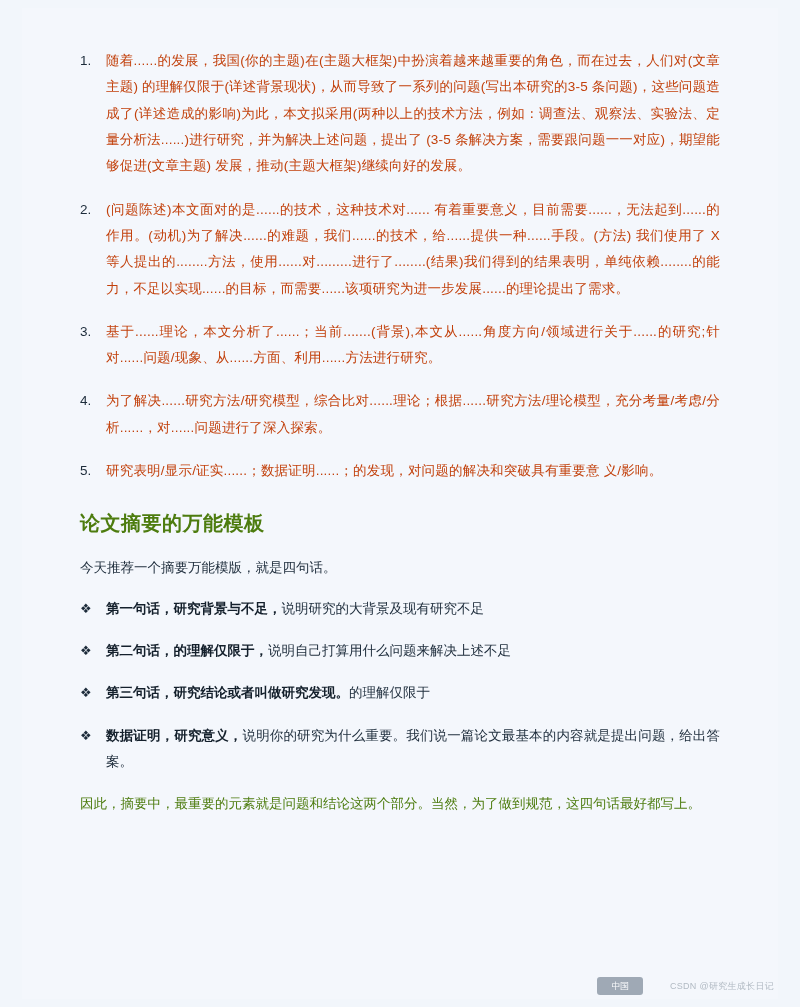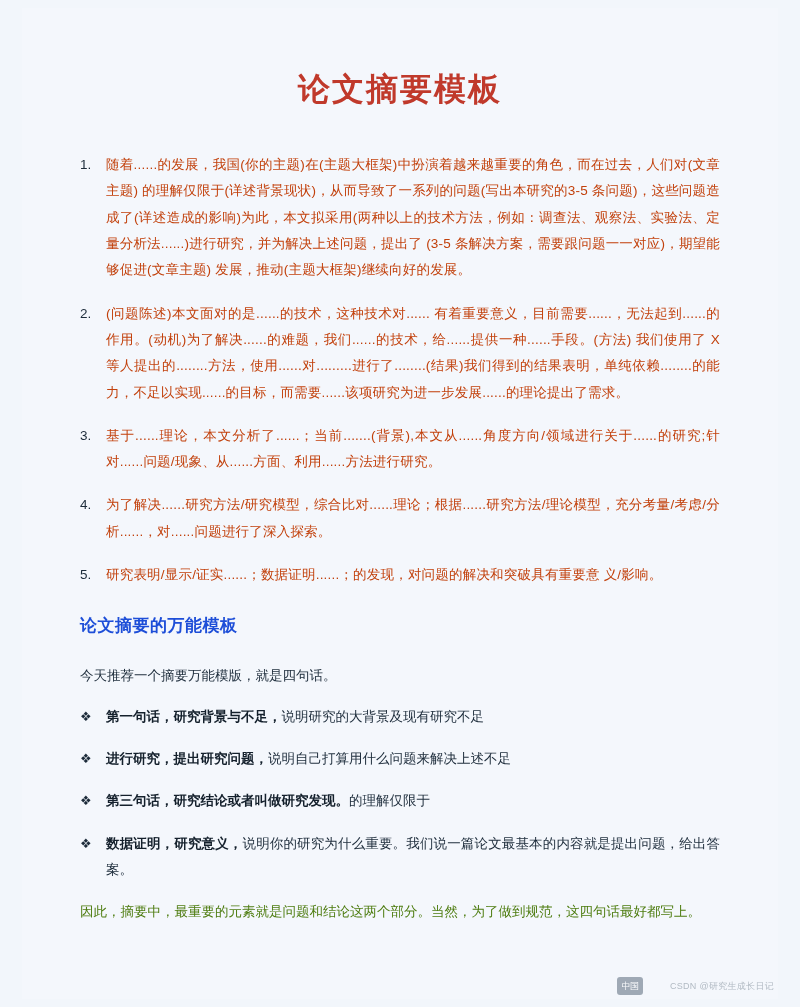--- a/index.html
+++ b/index.html
@@ -60,24 +60,24 @@
   }
   .num-body {
     flex: 1 1 auto;
     color: #c2410c;
     font-size: 13.5px;
     line-height: 1.95;
     text-align: justify;
     letter-spacing: 0.2px;
   }
   .section-title {
-    color: #1d4ed8;
-    font-size: 17px;
+    color: #4d7c0f;
+    font-size: 20px;
     font-weight: bold;
-    margin: 26px 0 26px 0;
+    margin: 26px 0 18px 0;
     letter-spacing: 0.5px;
   }
   .para {
     color: #1c2b3a;
     font-size: 13.5px;
     line-height: 1.95;
     margin: 5px 0 14px 0;
     text-align: justify;
   }
   .bullet-list {
@@ -120,21 +120,21 @@
   .watermark {
     position: absolute;
     right: 26px;
     bottom: 12px;
     display: flex;
     align-items: center;
     gap: 5px;
     opacity: 0.55;
   }
   .wm-badge {
-    width: 26px;
+    width: 46px;
     height: 18px;
     background: #5b6b7c;
     color: #ffffff;
     font-size: 9px;
     line-height: 18px;
     text-align: center;
     border-radius: 3px;
     letter-spacing: -0.5px;
   }
   .wm-text {
@@ -143,21 +143,20 @@
     letter-spacing: 0.3px;
     margin-left: 22px;
   }
 </style>
 </head>
 <body>
 
 <div class="page">
   <div class="sheet">
 
-    <div class="doc-title">论文摘要模板</div>
 
     <ul class="num-list">
       <li class="num-item">
         <span class="num-marker">1.</span>
         <span class="num-body">随着......的发展，我国(你的主题)在(主题大框架)中扮演着越来越重要的角色，而在过去，人们对(文章主题) 的理解仅限于(详述背景现状)，从而导致了一系列的问题(写出本研究的3-5 条问题)，这些问题造成了(详述造成的影响)为此，本文拟采用(两种以上的技术方法，例如：调查法、观察法、实验法、定量分析法......)进行研究，并为解决上述问题，提出了 (3-5 条解决方案，需要跟问题一一对应)，期望能够促进(文章主题) 发展，推动(主题大框架)继续向好的发展。</span>
       </li>
       <li class="num-item">
         <span class="num-marker">2.</span>
         <span class="num-body">(问题陈述)本文面对的是......的技术，这种技术对...... 有着重要意义，目前需要......，无法起到......的作用。(动机)为了解决......的难题，我们......的技术，给......提供一种......手段。(方法) 我们使用了 X 等人提出的........方法，使用......对.........进行了........(结果)我们得到的结果表明，单纯依赖........的能力，不足以实现......的目标，而需要......该项研究为进一步发展......的理论提出了需求。</span>
       </li>
@@ -182,21 +181,21 @@
     <ul class="bullet-list">
       <li class="bullet-item">
         <span class="bullet-mark">❖</span>
         <span class="bullet-body">
           <span class="bullet-lead">第一句话，研究背景与不足，</span><span>说明研究的大背景及现有研究不足</span>
         </span>
       </li>
       <li class="bullet-item">
         <span class="bullet-mark">❖</span>
         <span class="bullet-body">
-          <span class="bullet-lead">进行研究，提出研究问题，</span><span>说明自己打算用什么问题来解决上述不足</span>
+          <span class="bullet-lead">第二句话，的理解仅限于，</span><span>说明自己打算用什么问题来解决上述不足</span>
         </span>
       </li>
       <li class="bullet-item">
         <span class="bullet-mark">❖</span>
         <span class="bullet-body">
           <span class="bullet-lead">第三句话，研究结论或者叫做研究发现。</span><span>的理解仅限于</span>
         </span>
       </li>
       <li class="bullet-item">
         <span class="bullet-mark">❖</span>

